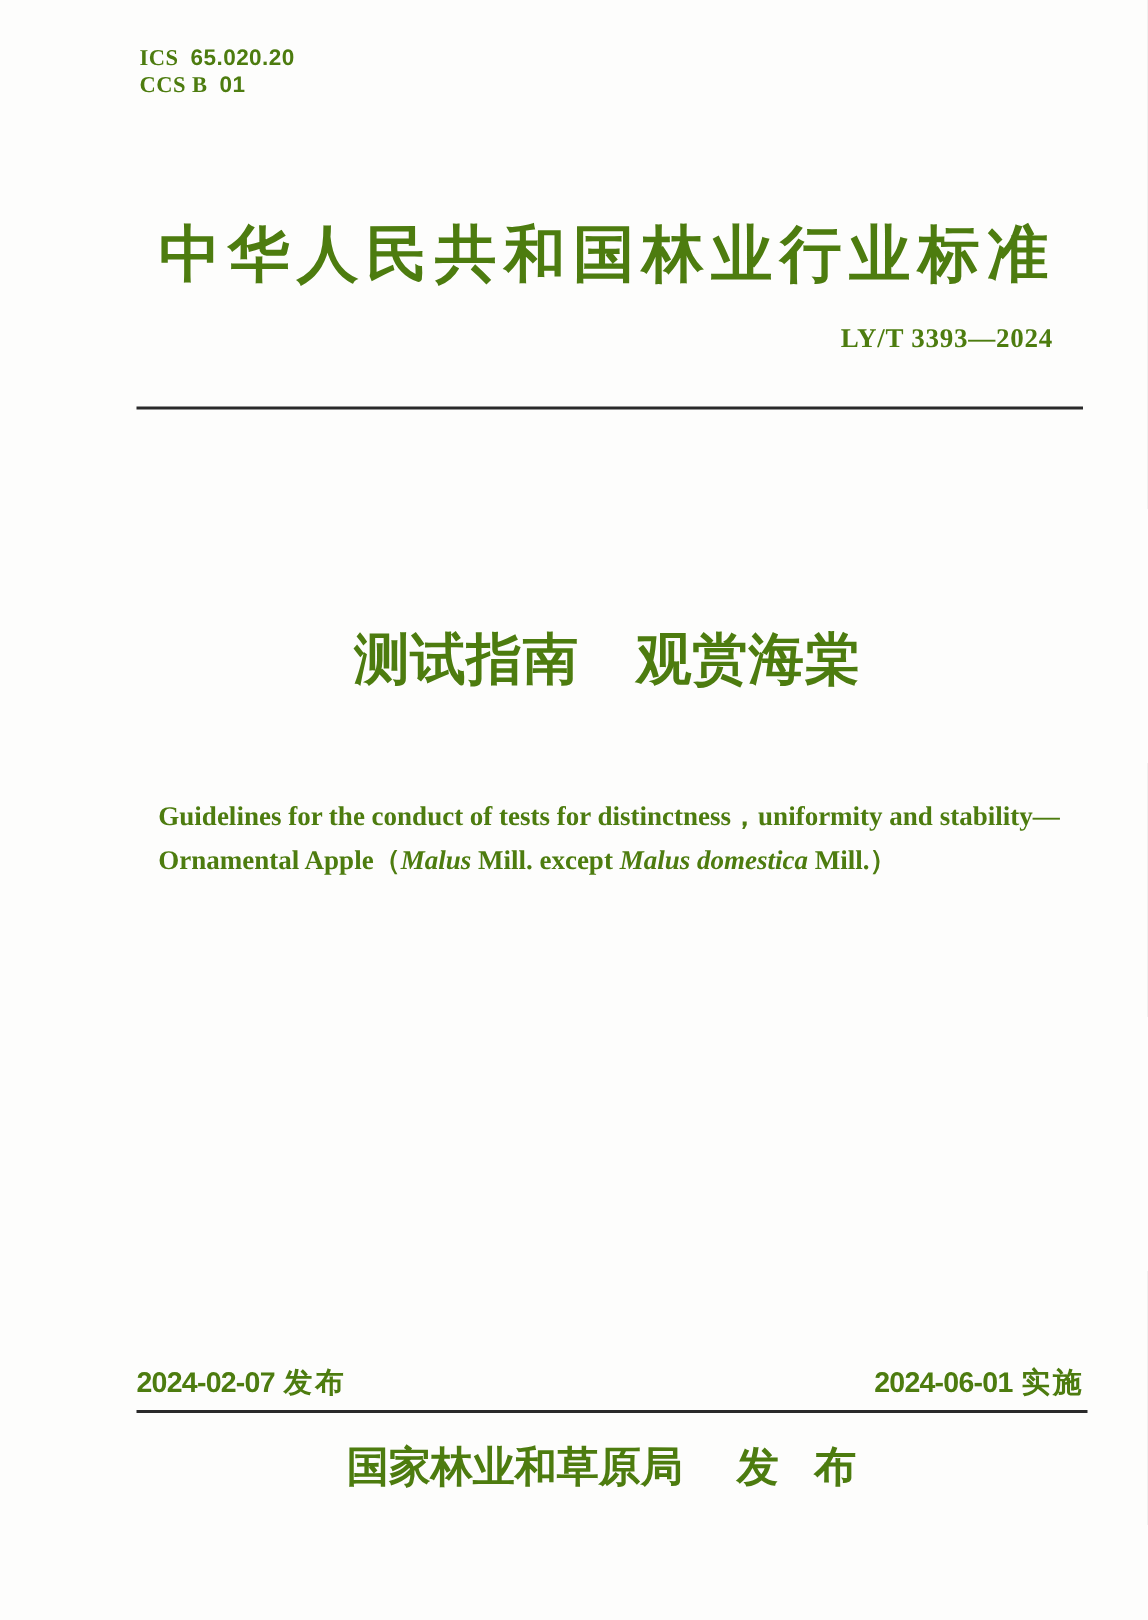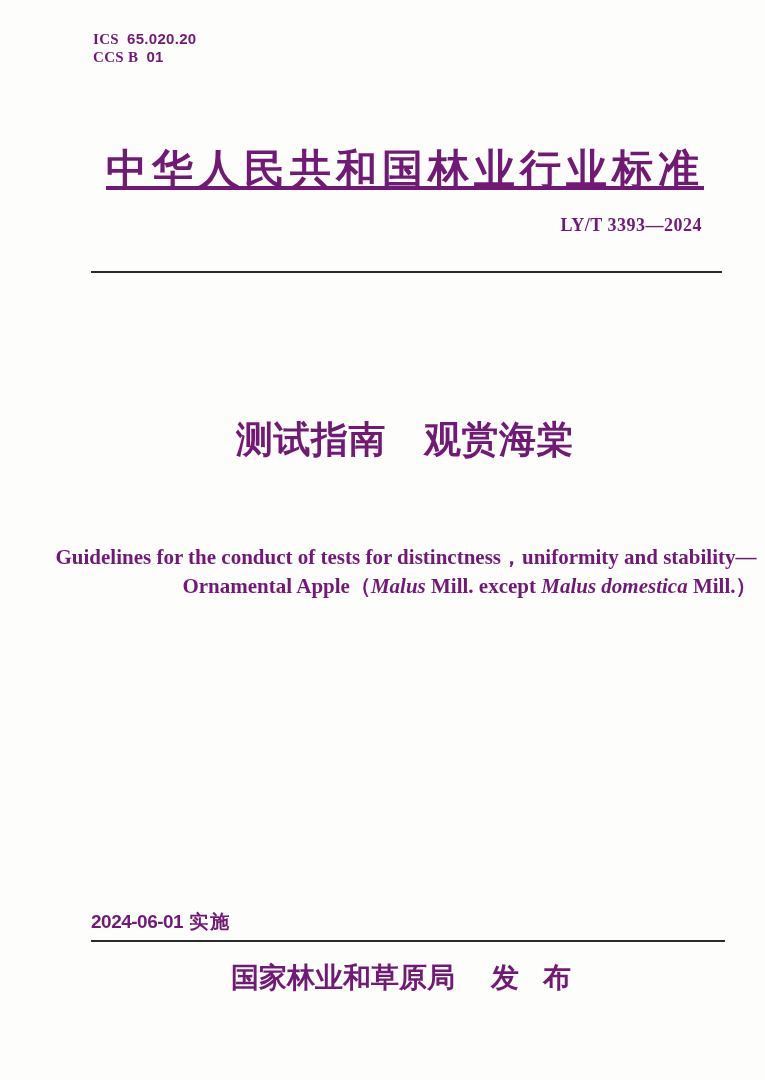--- a/index.html
+++ b/index.html
@@ -6,21 +6,21 @@
     margin: 0;
     padding: 0;
     background: #e8e8e8;
   }
   .page {
     position: relative;
     width: 765px;
     height: 1080px;
     margin: 0 auto;
     background: #fdfdfc;
-    color: #701a75;
+    color: #4d7c0f;
     overflow: hidden;
     font-family: "Liberation Sans", sans-serif;
   }
   
   .ics-block {
     position: absolute;
     left: 93px;
     top: 30px;
     font-family: "Liberation Serif", serif;
     font-weight: bold;
@@ -36,21 +36,20 @@
   
   .std-type {
     position: absolute;
     left: 405px;
     top: 142px;
     transform: translateX(-50%);
     font-size: 41px;
     font-weight: bold;
     letter-spacing: 5px;
     white-space: nowrap;
-    text-decoration: underline;
   }
   
   .std-number {
     position: absolute;
     right: 63px;
     top: 215px;
     font-family: "Liberation Serif", serif;
     font-weight: bold;
     font-size: 18px;
     letter-spacing: 0.5px;
@@ -86,26 +85,26 @@
     white-space: nowrap;
   }
   .title-cn .part2 {
     margin-left: 38px;
     text-align: center;
   }
   
   .title-en {
     position: absolute;
     left: 406px;
-    top: 543px;
+    top: 530px;
     transform: translateX(-50%);
-    text-align: right;
+    text-align: left;
     font-family: "Liberation Serif", serif;
     font-weight: bold;
-    font-size: 21px;
+    font-size: 18px;
     line-height: 29px;
     white-space: nowrap;
   }
   .title-en .it {
     font-style: italic;
   }
   
   .date-row {
     position: absolute;
     left: 91px;
@@ -158,20 +157,21 @@
   <div class="title-cn">
     <div><span>测试指南</span><span class="part2">观赏海棠</span></div>
   </div>
 
   <div class="title-en">
     <div>Guidelines for the conduct of tests for distinctness，uniformity and stability—</div>
     <div><span>Ornamental Apple（</span><span class="it">Malus</span><span> Mill. except </span><span class="it">Malus domestica</span><span> Mill.）</span></div>
   </div>
 
   <div class="date-row">
+    <div><span class="num">2024-02-07</span><span class="cjk">发布</span></div>
     <div><span class="num">2024-06-01</span><span class="cjk">实施</span></div>
   </div>
 
   <div class="rule rule-bottom"></div>
 
   <div class="publisher-row">
     <span>国家林业和草原局</span><span class="pub-label">发 布</span>
   </div>
 
 </div>

